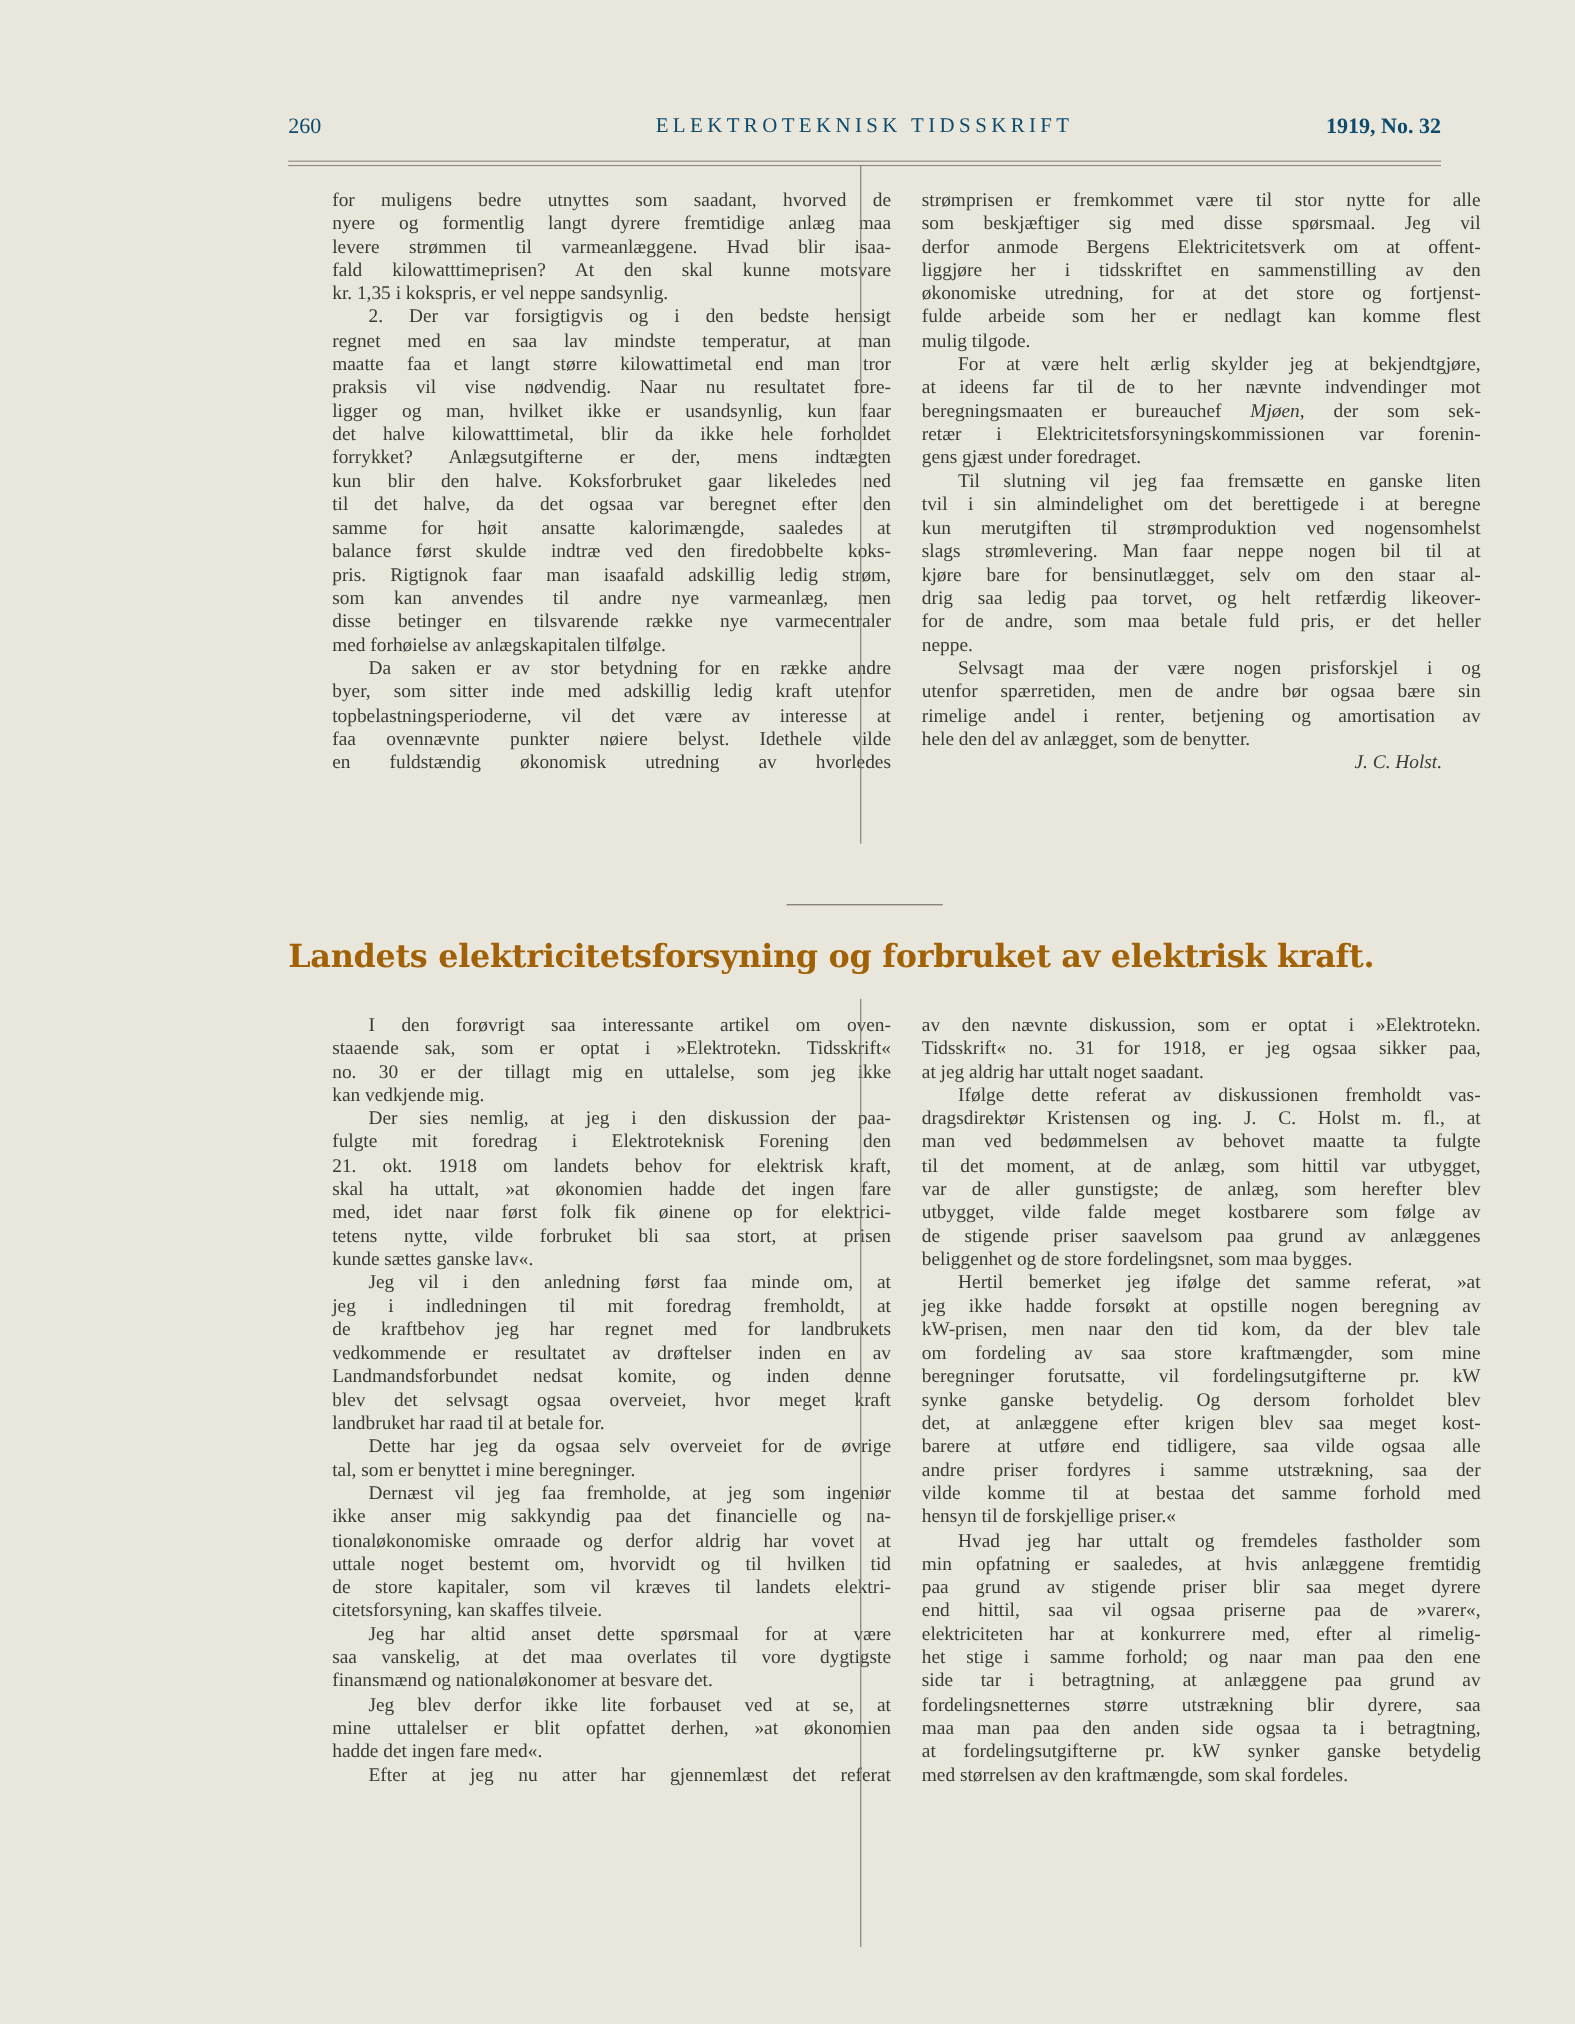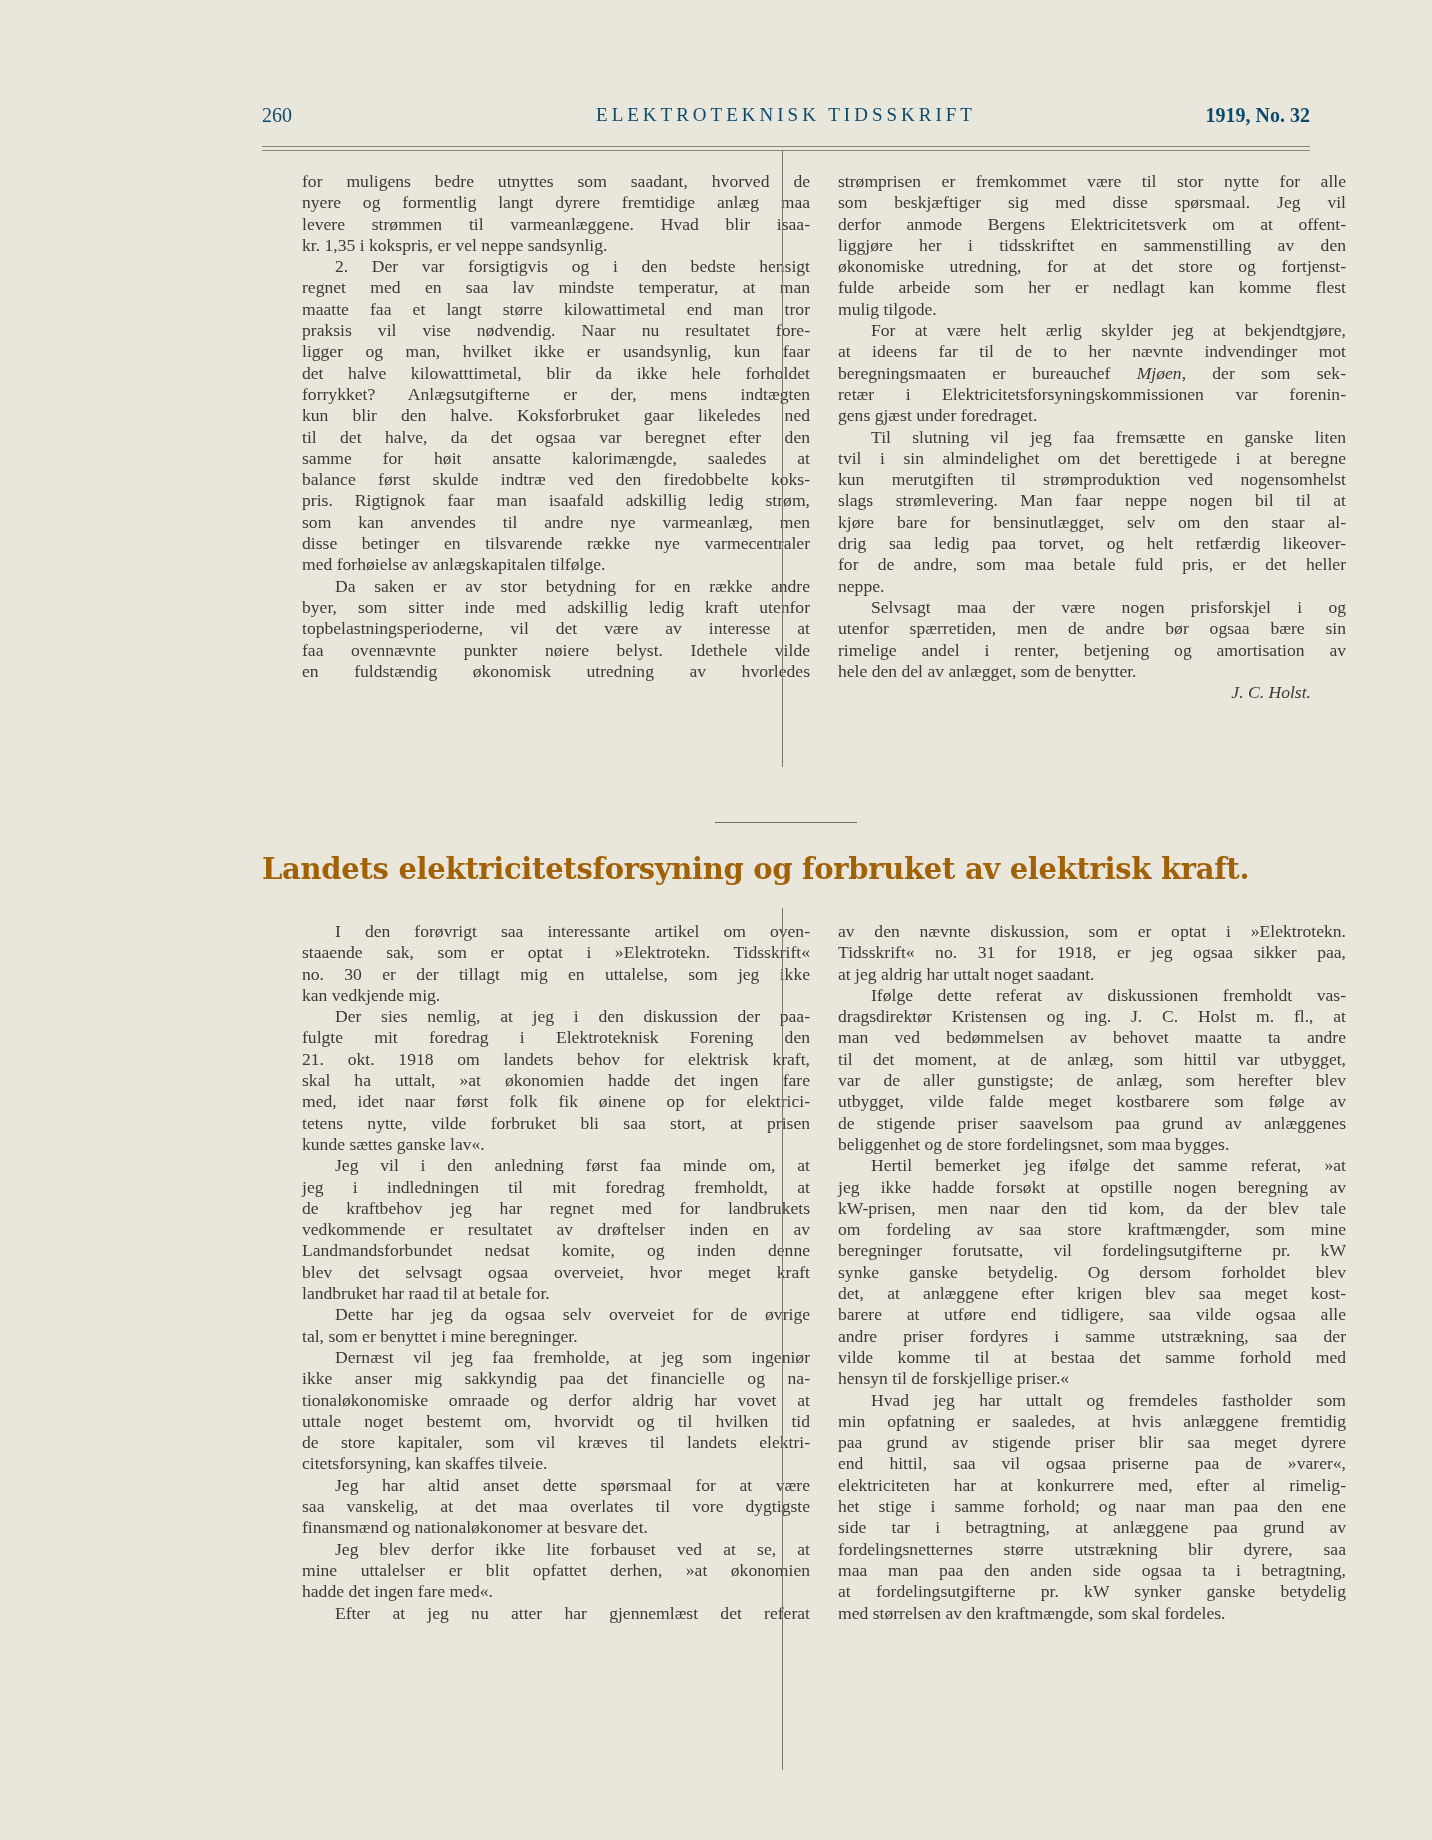--- a/index.html
+++ b/index.html
@@ -48,20 +48,21 @@
   <span class="issue">1919, No. 32</span>
 </div>
 <div class="head-rule" style="top:146px;"></div>
 <div class="head-rule" style="top:150px;"></div>
 
 <div class="col" id="prev-left" style="left:262px; top:171px;">
     <div>
       <span class="line">for muligens bedre utnyttes som saadant, hvorved de</span>
       <span class="line">nyere og formentlig langt dyrere fremtidige anlæg maa</span>
       <span class="line">levere strømmen til varmeanlæggene. Hvad blir isaa-</span>
+      <span class="line">fald kilowatttimeprisen? At den skal kunne motsvare</span>
       <span class="line last">kr. 1,35 i kokspris, er vel neppe sandsynlig.</span>
     </div>
     <div>
       <span class="line" style="padding-left: 33px;">2. Der var forsigtigvis og i den bedste hensigt</span>
       <span class="line">regnet med en saa lav mindste temperatur, at man</span>
       <span class="line">maatte faa et langt større kilowattimetal end man tror</span>
       <span class="line">praksis vil vise nødvendig. Naar nu resultatet fore-</span>
       <span class="line">ligger og man, hvilket ikke er usandsynlig, kun faar</span>
       <span class="line">det halve kilowatttimetal, blir da ikke hele forholdet</span>
       <span class="line">forrykket? Anlægsutgifterne er der, mens indtægten</span>
@@ -177,21 +178,21 @@
 <div class="vrule" style="top:908px; height:862px;"></div>
 <div class="col" id="art-right" style="left:798px; top:921px;">
     <div>
       <span class="line">av den nævnte diskussion, som er optat i »Elektrotekn.</span>
       <span class="line">Tidsskrift« no. 31 for 1918, er jeg ogsaa sikker paa,</span>
       <span class="line last">at jeg aldrig har uttalt noget saadant.</span>
     </div>
     <div>
       <span class="line" style="padding-left: 33px;">Ifølge dette referat av diskussionen fremholdt vas-</span>
       <span class="line">dragsdirektør Kristensen og ing. J. C. Holst m. fl., at</span>
-      <span class="line">man ved bedømmelsen av behovet maatte ta andre</span>
+      <span class="line">man ved bedømmelsen av behovet maatte ta fulgte</span>
       <span class="line">til det moment, at de anlæg, som hittil var utbygget,</span>
       <span class="line">var de aller gunstigste; de anlæg, som herefter blev</span>
       <span class="line">utbygget, vilde falde meget kostbarere som følge av</span>
       <span class="line">de stigende priser saavelsom paa grund av anlæggenes</span>
       <span class="line last">beliggenhet og de store fordelingsnet, som maa bygges.</span>
     </div>
     <div>
       <span class="line" style="padding-left: 33px;">Hertil bemerket jeg ifølge det samme referat, »at</span>
       <span class="line">jeg ikke hadde forsøkt at opstille nogen beregning av</span>
       <span class="line">kW-prisen, men naar den tid kom, da der blev tale</span>

